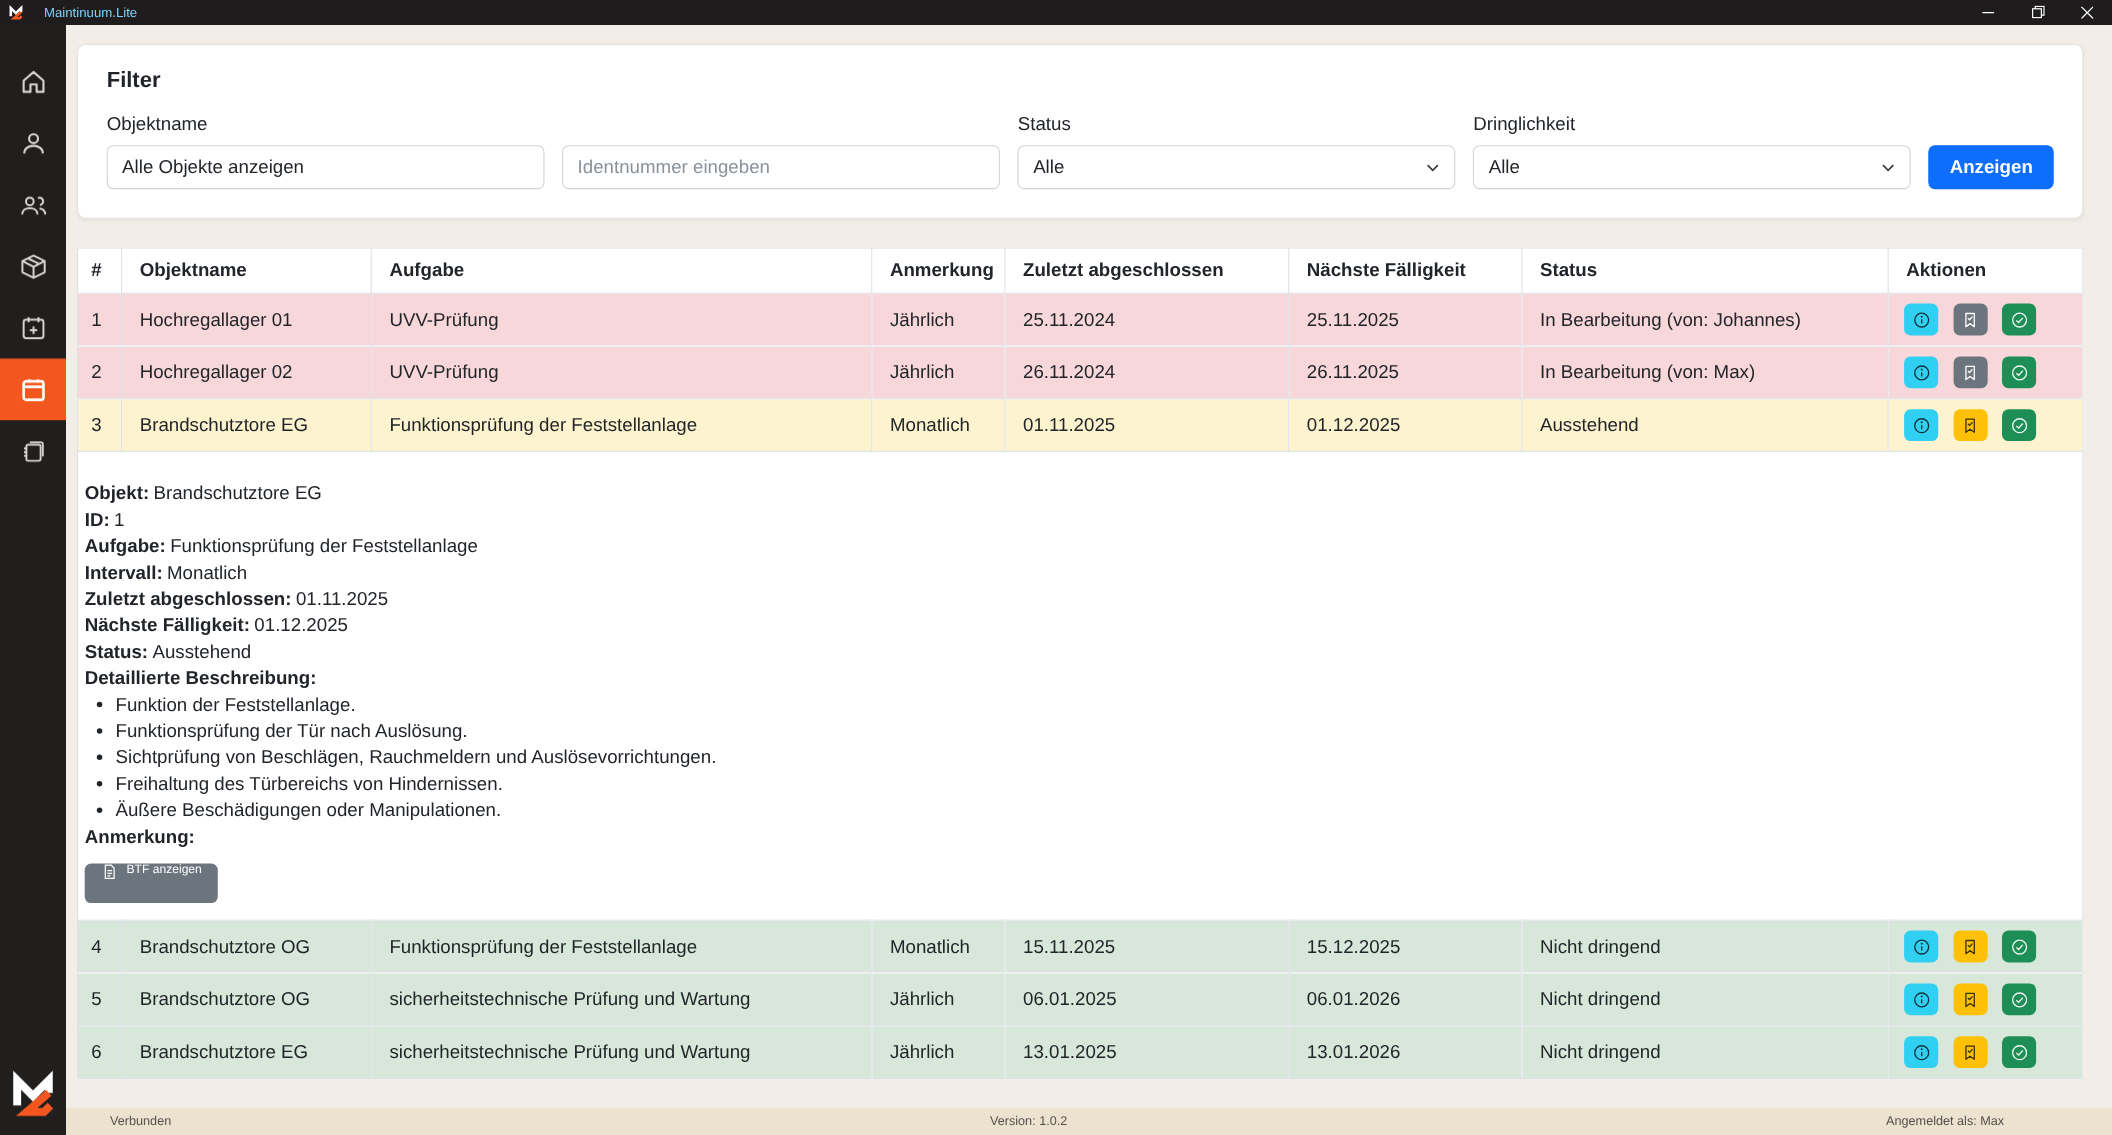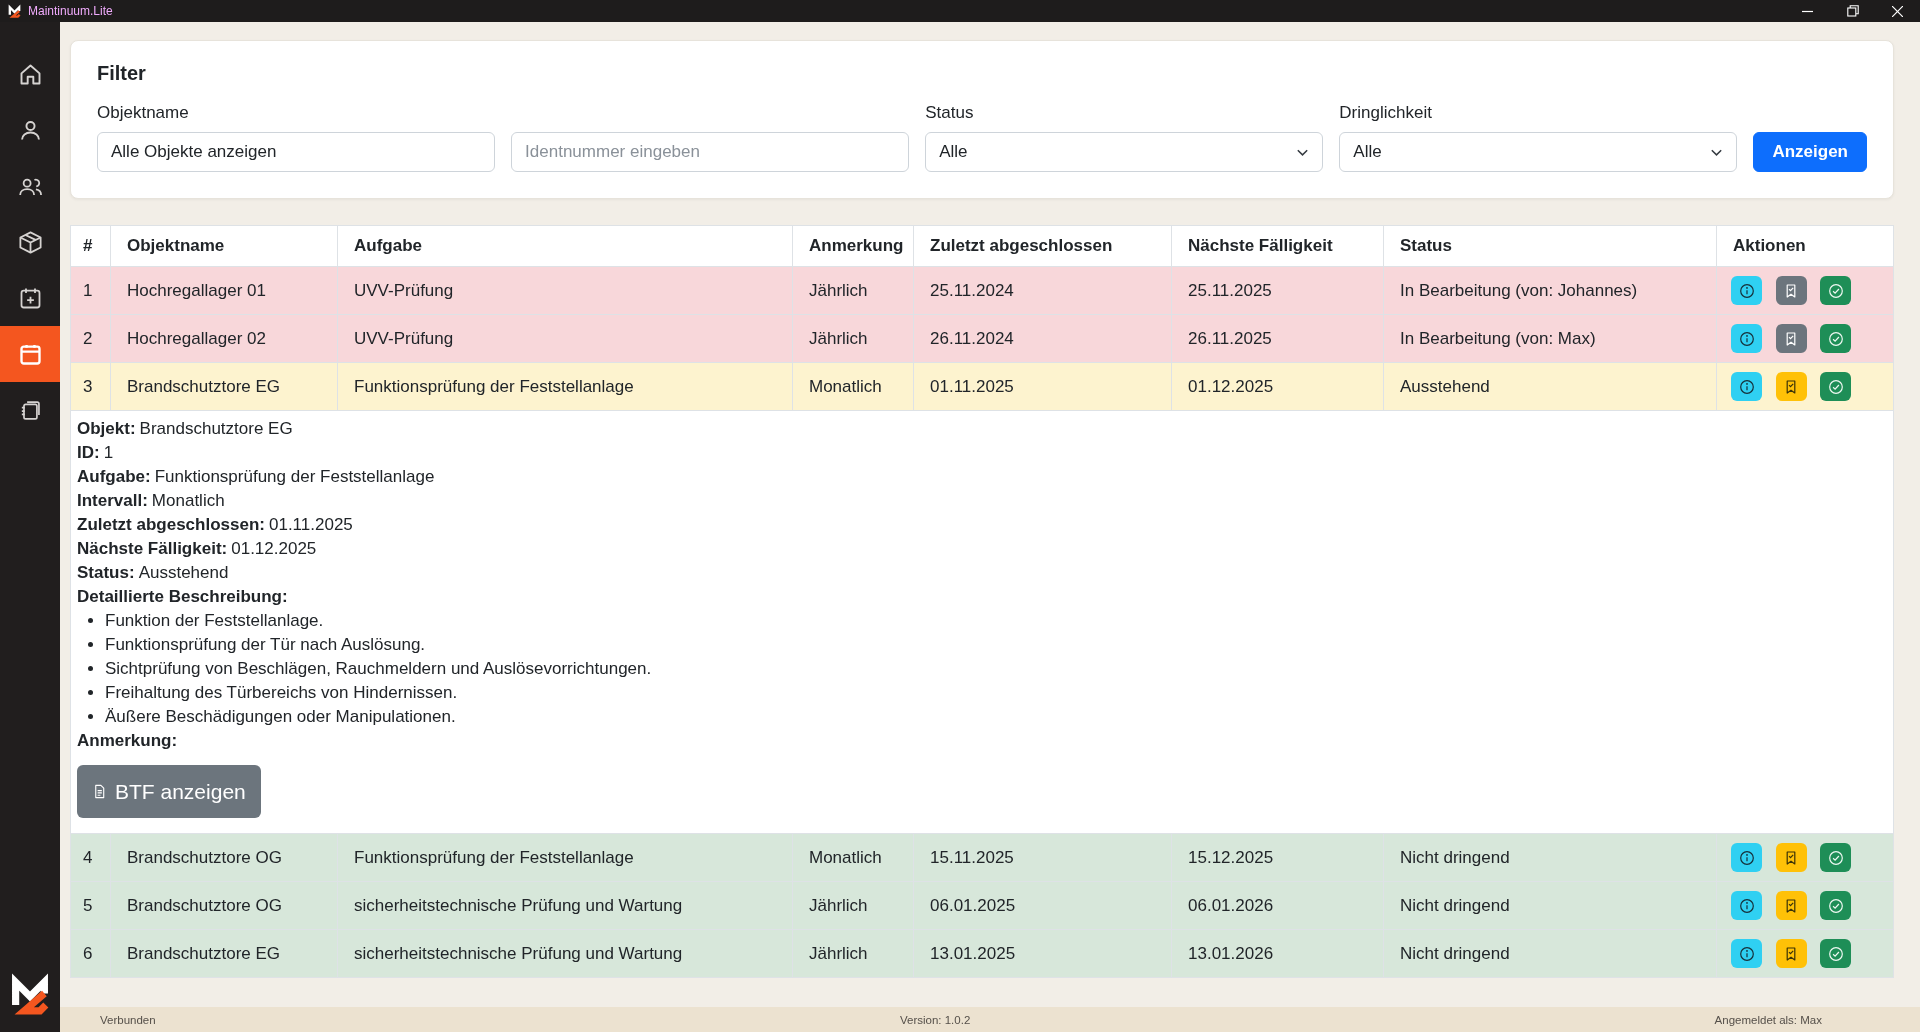--- a/index.html
+++ b/index.html
@@ -7,23 +7,23 @@
   body {
     font-family: "Liberation Sans", sans-serif;
     background: #f2eee7;
     color: #212529;
     font-size: 17px;
   }
 
   
   .titlebar {
     position: fixed; top: 0; left: 0; width: 1920px; height: 22px;
-    background: #1e1c1c; color: #f0abfc;
+    background: #1e1c1c; color: #7dd3fc;
     display: flex; align-items: center;
-    font-size: 12px; z-index: 50;
+    font-size: 12px; z-index: 50; gap: 12px;
   }
   .titlebar .logo-sm { width: 15px; height: 15px; margin: 0 6px 0 7px; }
   .win-controls { margin-left: auto; display: flex; height: 22px; }
   .win-btn { width: 45px; height: 22px; display: flex; align-items: center; justify-content: center; color: #fff; cursor: default; }
 
   
   .sidebar {
     position: fixed; left: 0; top: 22px; bottom: 0; width: 60px;
     background: #211e1e; display: flex; flex-direction: column; align-items: center;
     z-index: 40;
@@ -87,28 +87,28 @@
   .abtn svg { width: 16px; height: 16px; }
   .btn-info { background: #2fd0f2; color: #16303a; }
   .btn-secondary { background: #6c757d; color: #fff; }
   .btn-warning { background: #ffc107; color: #3a3208; }
   .btn-success { background: #1e8e57; color: #eef8f2; }
 
   
   tr.detail-row td {
     background: #fff; padding: 6px 20px 15px 6px; white-space: normal;
   }
-  .detail { font-size: 17px; line-height: 24px; }
+  .detail { font-size: 17px; line-height: 24px; margin-top: 20px; }
   .dline b { font-weight: 700; margin-right: 4px; }
   .detail ul { margin: 0 0 0 9px; padding-left: 19px; }
   .detail li { line-height: 24px; }
   .btf-btn {
-    margin-top: 12px; display: inline-flex; align-items: center; gap: 8px;
+    margin-top: 12px; display: inline-flex; align-items: flex-start; gap: 8px;
     background: #6c757d; color: #fff; border: none; border-radius: 6px;
-    padding: 0 15px; height: 53px; font-size: 21px; font-family: inherit; cursor: pointer;
+    padding: 0 15px; height: 36px; font-size: 11px; font-family: inherit; cursor: pointer;
   }
   .btf-btn svg { width: 15px; height: 15px; }
 
   
   .statusbar {
     position: fixed; left: 60px; right: 0; bottom: 0; height: 25px;
     background: #ece2d0; color: #55504a;
     display: flex; align-items: center; justify-content: space-between;
     font-size: 11.5px; padding: 0 98px 0 40px; z-index: 45; gap: 40px;
   }

